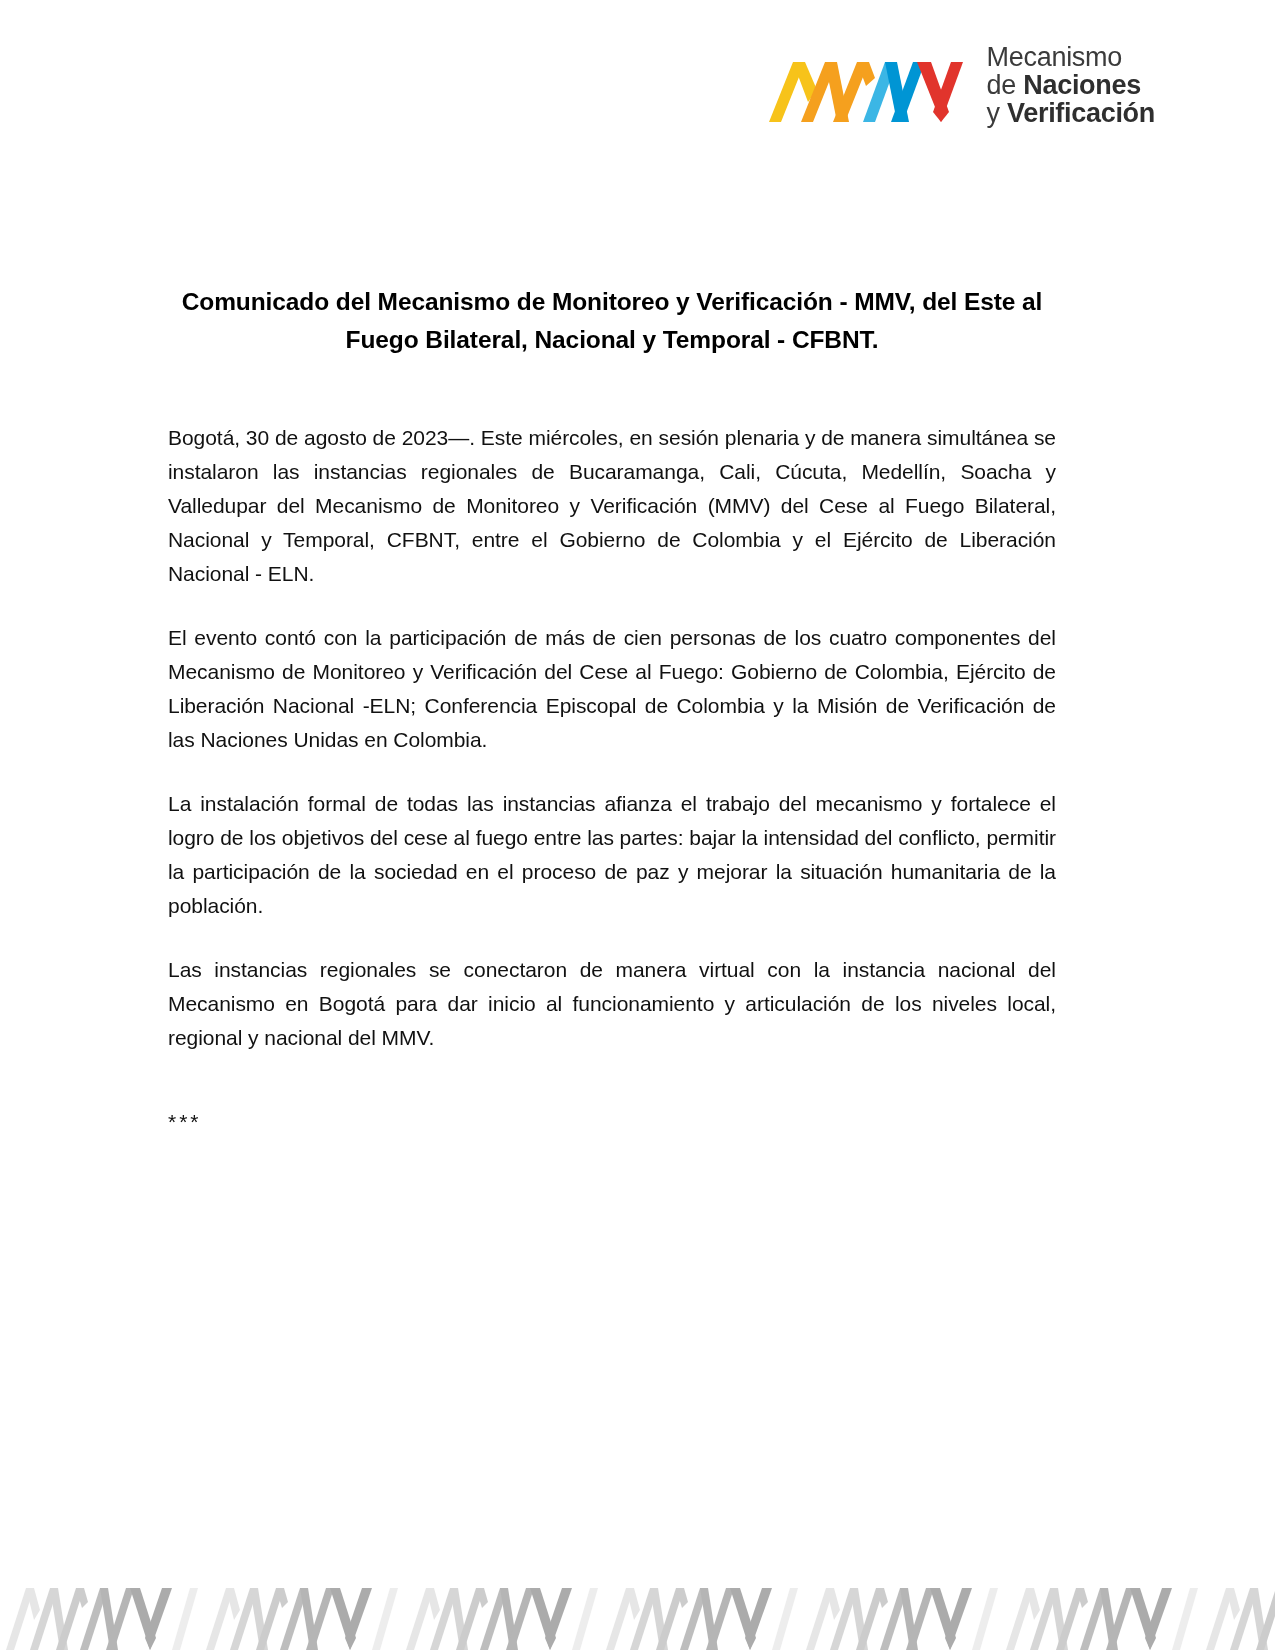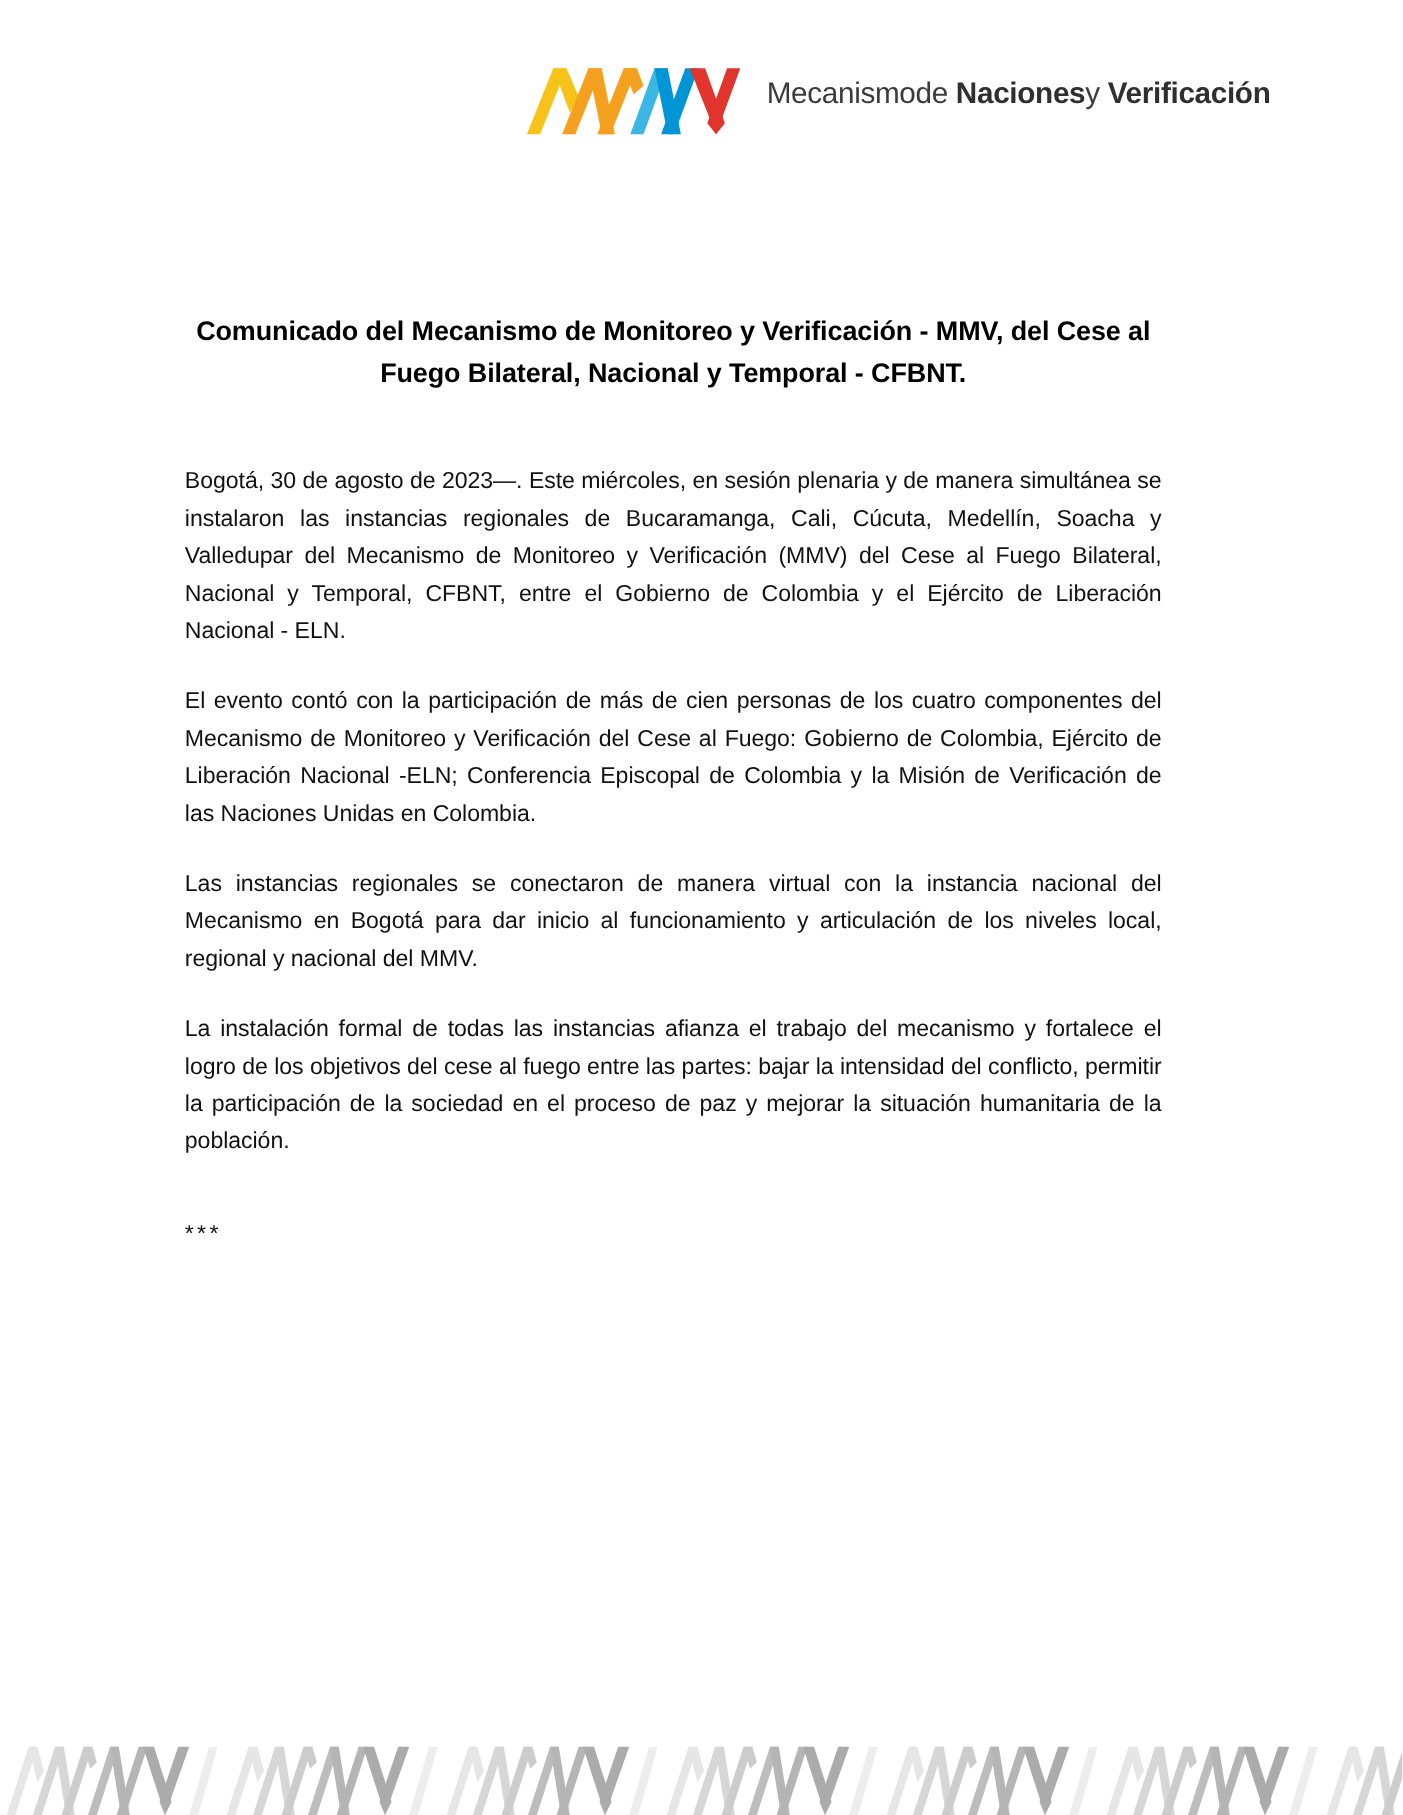--- a/index.html
+++ b/index.html
@@ -25,20 +25,21 @@
     align-items: center;
     gap: 18px;
   }
   .logo-mark {
     width: 210px;
     height: 90px;
     display: block;
   }
   .logo-wordmark {
     display: flex;
+    flex-direction: column;
     justify-content: center;
     line-height: 1.04;
     color: #3b3b3b;
     letter-spacing: -0.3px;
   }
   .logo-line {
     font-size: 27px;
     white-space: nowrap;
   }
   .logo-line .lite { font-weight: 400; }
@@ -130,31 +131,31 @@
       <span class="lite">de </span><span class="heavy">Naciones</span>
     </div>
     <div class="logo-line">
       <span class="lite">y </span><span class="heavy">Verificación</span>
     </div>
   </div>
 </div>
 
 <div class="page">
 
-  <h1 class="doc-title">Comunicado del Mecanismo de Monitoreo y Verificación - MMV, del Cese al Fuego Bilateral, Nacional y Temporal - CFBNT.</h1>
+  <h1 class="doc-title">Comunicado del Mecanismo de Monitoreo y Verificación - MMV, del Este al Fuego Bilateral, Nacional y Temporal - CFBNT.</h1>
 
   <div class="body-copy">
 
     <p class="para"><span class="lead">Bogotá, 30 de agosto de 2023—.</span><span> Este miércoles, en sesión plenaria y de manera simultánea se instalaron las instancias regionales de Bucaramanga, Cali, Cúcuta, Medellín, Soacha y Valledupar del Mecanismo de Monitoreo y Verificación (MMV) del Cese al Fuego Bilateral, Nacional y Temporal, CFBNT, entre el Gobierno de Colombia y el Ejército de Liberación Nacional - ELN.</span></p>
 
     <p class="para"><span>El evento contó con la participación de más de cien personas de los cuatro componentes del Mecanismo de Monitoreo y Verificación del Cese al Fuego: Gobierno de Colombia, Ejército de Liberación Nacional -ELN; Conferencia Episcopal de Colombia y la Misión de Verificación de las Naciones Unidas en Colombia.</span></p>
 
+    <p class="para"><span>La instalación formal de todas las instancias afianza el trabajo del mecanismo y fortalece el logro de los objetivos del cese al fuego entre las partes: bajar la intensidad del conflicto, permitir la participación de la sociedad en el proceso de paz y mejorar la situación humanitaria de la población.</span></p>
+
     <p class="para"><span>Las instancias regionales se conectaron de manera virtual con la instancia nacional del Mecanismo en Bogotá para dar inicio al funcionamiento y articulación de los niveles local, regional y nacional del MMV.</span></p>
-
-    <p class="para"><span>La instalación formal de todas las instancias afianza el trabajo del mecanismo y fortalece el logro de los objetivos del cese al fuego entre las partes: bajar la intensidad del conflicto, permitir la participación de la sociedad en el proceso de paz y mejorar la situación humanitaria de la población.</span></p>
 
     <div class="asterisks">***</div>
   </div>
 </div>
 
 <div class="footer-band">
   <svg viewBox="0 0 1275 120" preserveAspectRatio="none" aria-hidden="true">
     <defs>
       <g id="mmvUnit">
 

